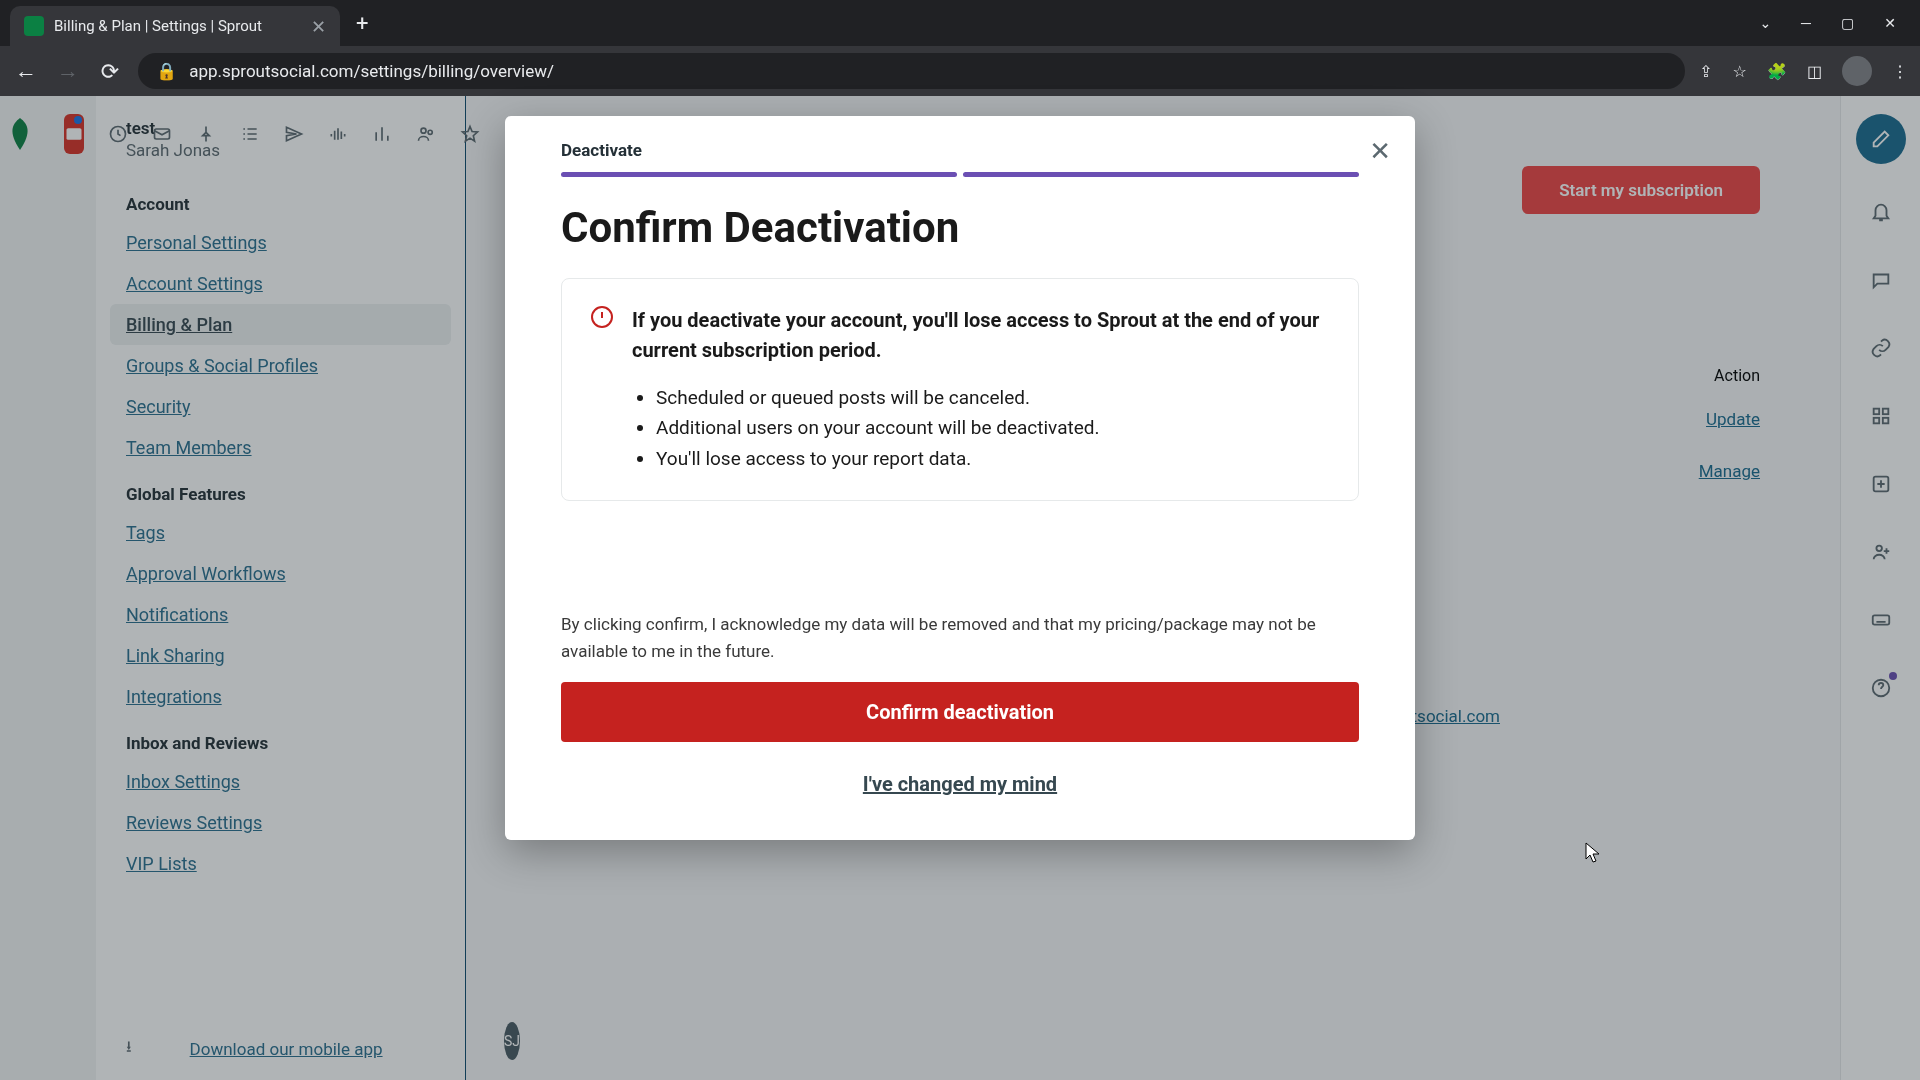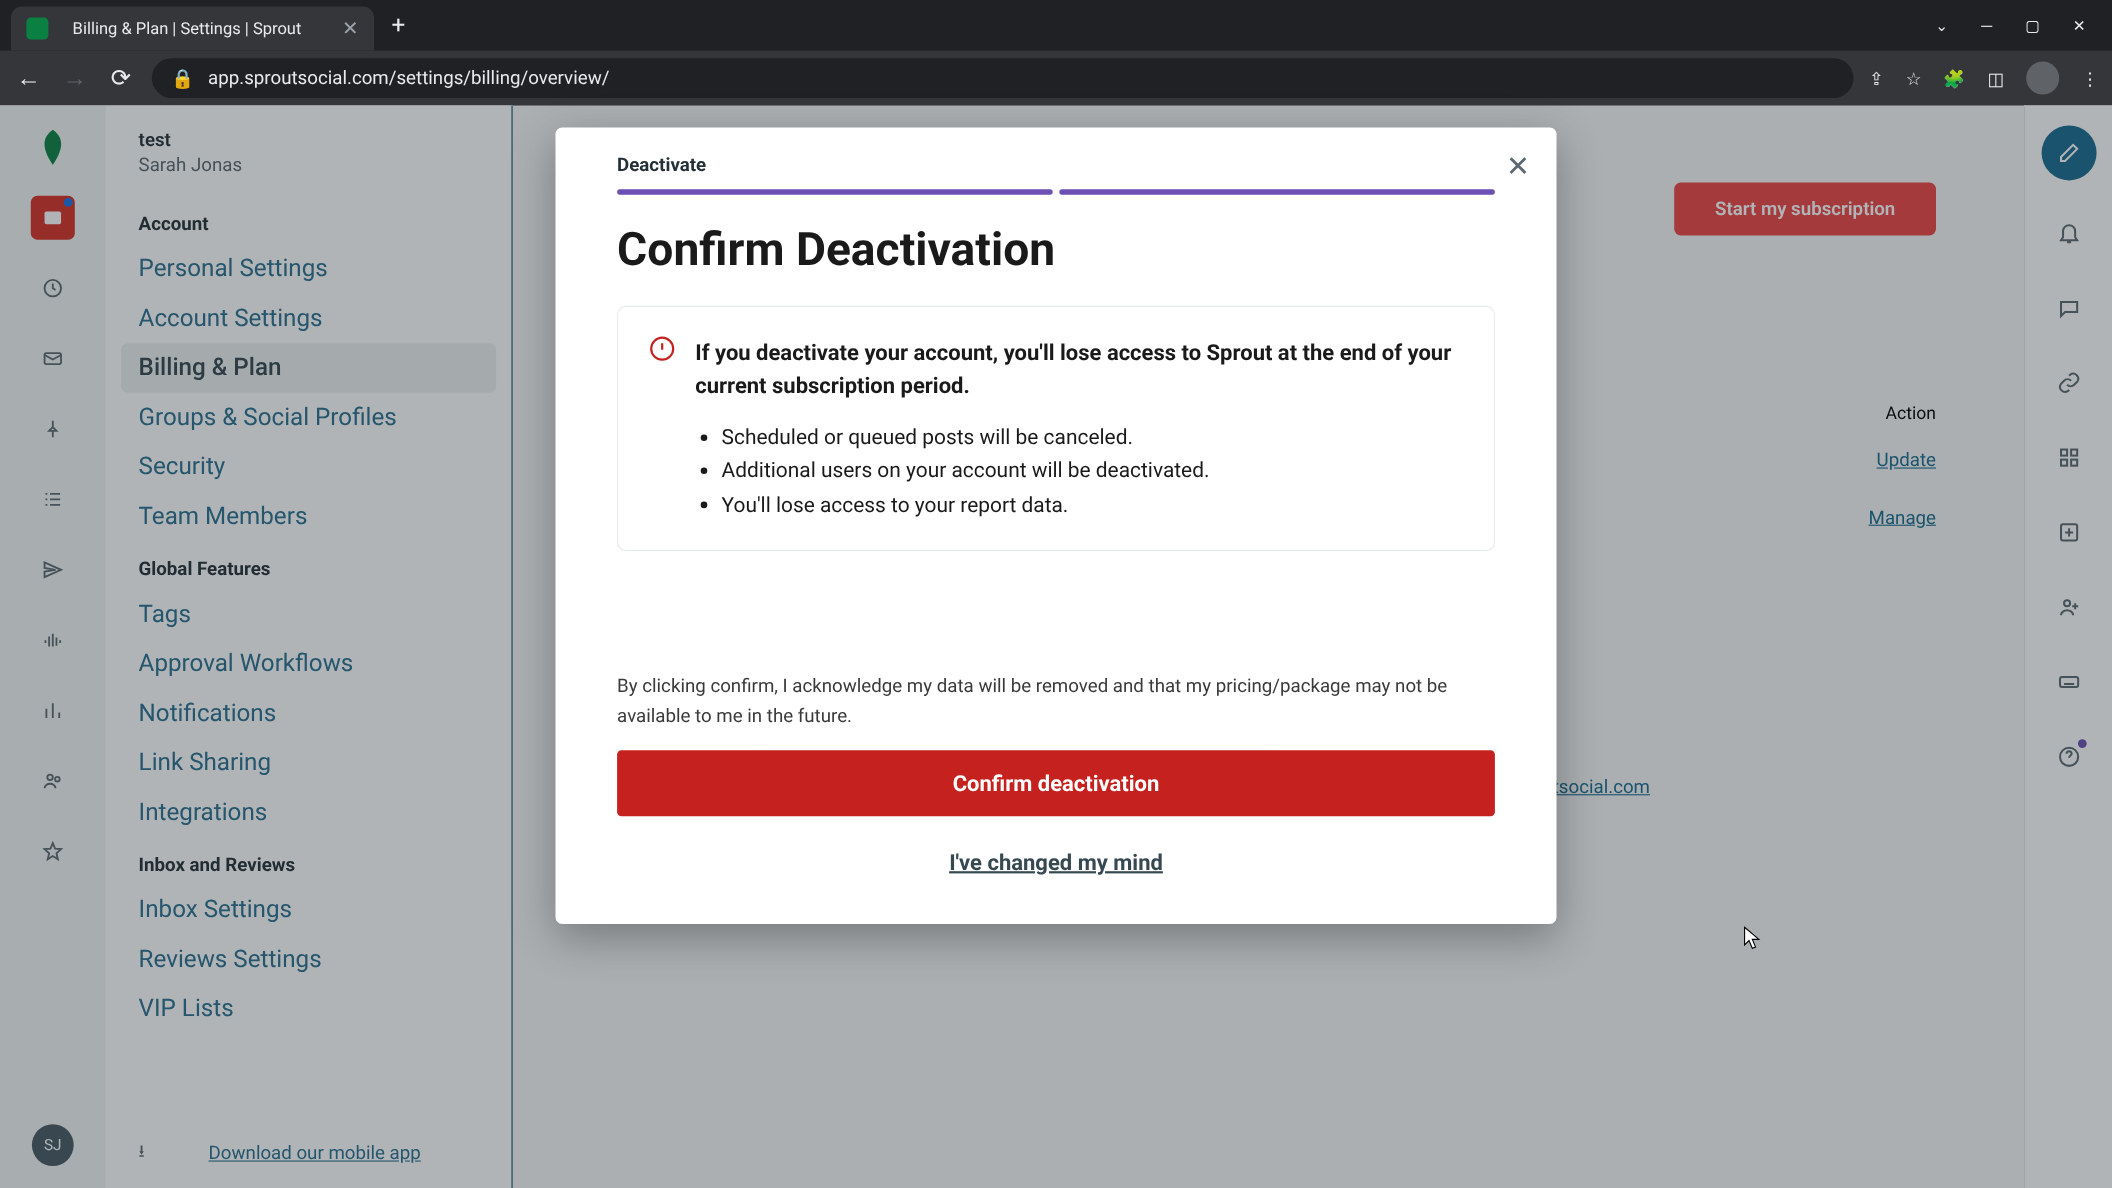--- a/index.html
+++ b/index.html
@@ -1,56 +1,56 @@
 <!DOCTYPE html>
 <html><head>
 <meta charset="utf-8">
 <style>
 * { margin: 0; padding: 0; box-sizing: border-box; font-family: -apple-system, BlinkMacSystemFont, "Segoe UI", Roboto, sans-serif; }
 body { width: 1920px; height: 1080px; overflow: hidden; background: #202124; transform-origin: top left; }
 
 
 .browser-chrome { background: #202124; }
 .tab-bar { display: flex; align-items: center; height: 46px; padding-left: 10px; }
-.tab { display: flex; align-items: center; background: #35363a; border-radius: 10px 10px 0 0; padding: 0 14px; height: 40px; width: 330px; margin-top: 6px; color: #e8eaed; font-size: 15px; gap: 22px; }
+.tab { display: flex; align-items: center; background: #35363a; border-radius: 10px 10px 0 0; padding: 0 14px; height: 40px; width: 330px; margin-top: 6px; color: #e8eaed; font-size: 15px; gap: 10px; }
 .tab-favicon { width: 20px; height: 20px; background: #0b8043; border-radius: 4px; }
 .tab-title { flex: 1; white-space: nowrap; overflow: hidden; text-overflow: ellipsis; }
 .tab-close { color: #9aa0a6; font-size: 18px; cursor: pointer; }
 .new-tab { color: #e8eaed; font-size: 22px; margin-left: 16px; cursor: pointer; }
 .window-controls { margin-left: auto; display: flex; gap: 30px; padding-right: 24px; color: #e8eaed; }
 .window-controls span { cursor: pointer; font-size: 14px; }
 
 .addr-bar { display: flex; align-items: center; background: #35363a; height: 50px; padding: 0 12px; gap: 14px; }
 .nav-btn { color: #e8eaed; font-size: 22px; cursor: pointer; width: 28px; text-align: center; }
 .nav-btn.disabled { color: #5f6368; }
 .url-box { flex: 1; background: #202124; border-radius: 24px; height: 36px; display: flex; align-items: center; padding: 0 18px; color: #e8eaed; font-size: 17px; gap: 12px; }
 .lock { color: #9aa0a6; }
 .right-icons { display: flex; gap: 20px; align-items: center; color: #e8eaed; }
 .right-icons > * { cursor: pointer; }
 .avatar-circle { width: 30px; height: 30px; border-radius: 50%; background: #5f6368; }
 
 
 .app { display: flex; height: calc(1080px - 96px); background: #f7f8f9; position: relative; }
-.leftbar { width: 96px; background: #f3f4f4; display: flex; flex-direction: column; align-items: center; padding-top: 18px; gap: 24px; }
+.leftbar { width: 96px; background: #f3f4f4; display: flex; padding-top: 18px; gap: 24px; }
 .leftbar .logo { width: 40px; height: 40px; }
 .leftbar .logo svg { width: 40px; height: 40px; }
 .leftbar .lb-icon { width: 40px; height: 40px; border-radius: 6px; display: flex; align-items: center; justify-content: center; color: #5c6970; cursor: pointer; position: relative; }
 .leftbar .lb-icon.active { background: #d93025; color: #fff; }
 .leftbar .lb-icon.active::after { content: ""; position: absolute; top: 2px; right: 2px; width: 8px; height: 8px; background: #1a73e8; border-radius: 50%; }
 .leftbar .user-badge { margin-top: auto; margin-bottom: 20px; width: 38px; height: 38px; border-radius: 50%; background: #495a63; color: #fff; font-size: 14px; display: flex; align-items: center; justify-content: center; }
 
 .sidebar { width: 370px; background: #fff; border-right: 1px solid #0c4a6e; display: flex; flex-direction: column; }
 .sidebar-head { padding: 22px 30px 12px; }
 .sidebar-head .org { font-weight: 600; font-size: 17px; color: #243037; }
 .sidebar-head .user { font-size: 17px; color: #5c6970; margin-top: 2px; }
 .sidebar-scroll { flex: 1; overflow-y: auto; padding: 6px 14px 0 14px; position: relative; }
 .sidebar-scroll::-webkit-scrollbar { width: 14px; }
 .sidebar-scroll::-webkit-scrollbar-thumb { background: #c8ccce; border-radius: 7px; }
 .sidebar-section { font-weight: 700; font-size: 17px; color: #243037; padding: 16px 16px 8px; }
-.sidebar-item { font-size: 22px; color: #2a6f8f; padding: 10px 16px; border-radius: 6px; cursor: pointer; }
+.sidebar-item { font-size: 18px; color: #2a6f8f; padding: 10px 16px; border-radius: 6px; cursor: pointer; text-decoration: underline; }
 .sidebar-item.selected { background: #eef1f2; color: #364850; font-weight: 500; }
 .sidebar-foot { padding: 18px 30px; display: flex; align-items: center; gap: 14px; }
 .sidebar-foot a { color: #2a6f8f; text-decoration: underline; font-size: 17px; margin-left: 44px; }
 .dl-icon { color: #5c6970; }
 
 .main { flex: 1; padding: 30px 40px; position: relative; }
 .page-title { font-size: 30px; font-weight: 700; color: #243037; }
 .main .cta { position: absolute; right: 80px; top: 70px; background: #ef4444; color: #fff; border: none; padding: 14px 37px; border-radius: 6px; font-size: 17px; font-weight: 600; }
 .main .action-col { position: absolute; right: 80px; top: 270px; text-align: right; }
 .main .action-col .hd { color: #000000; font-size: 16px; margin-bottom: 24px; }

